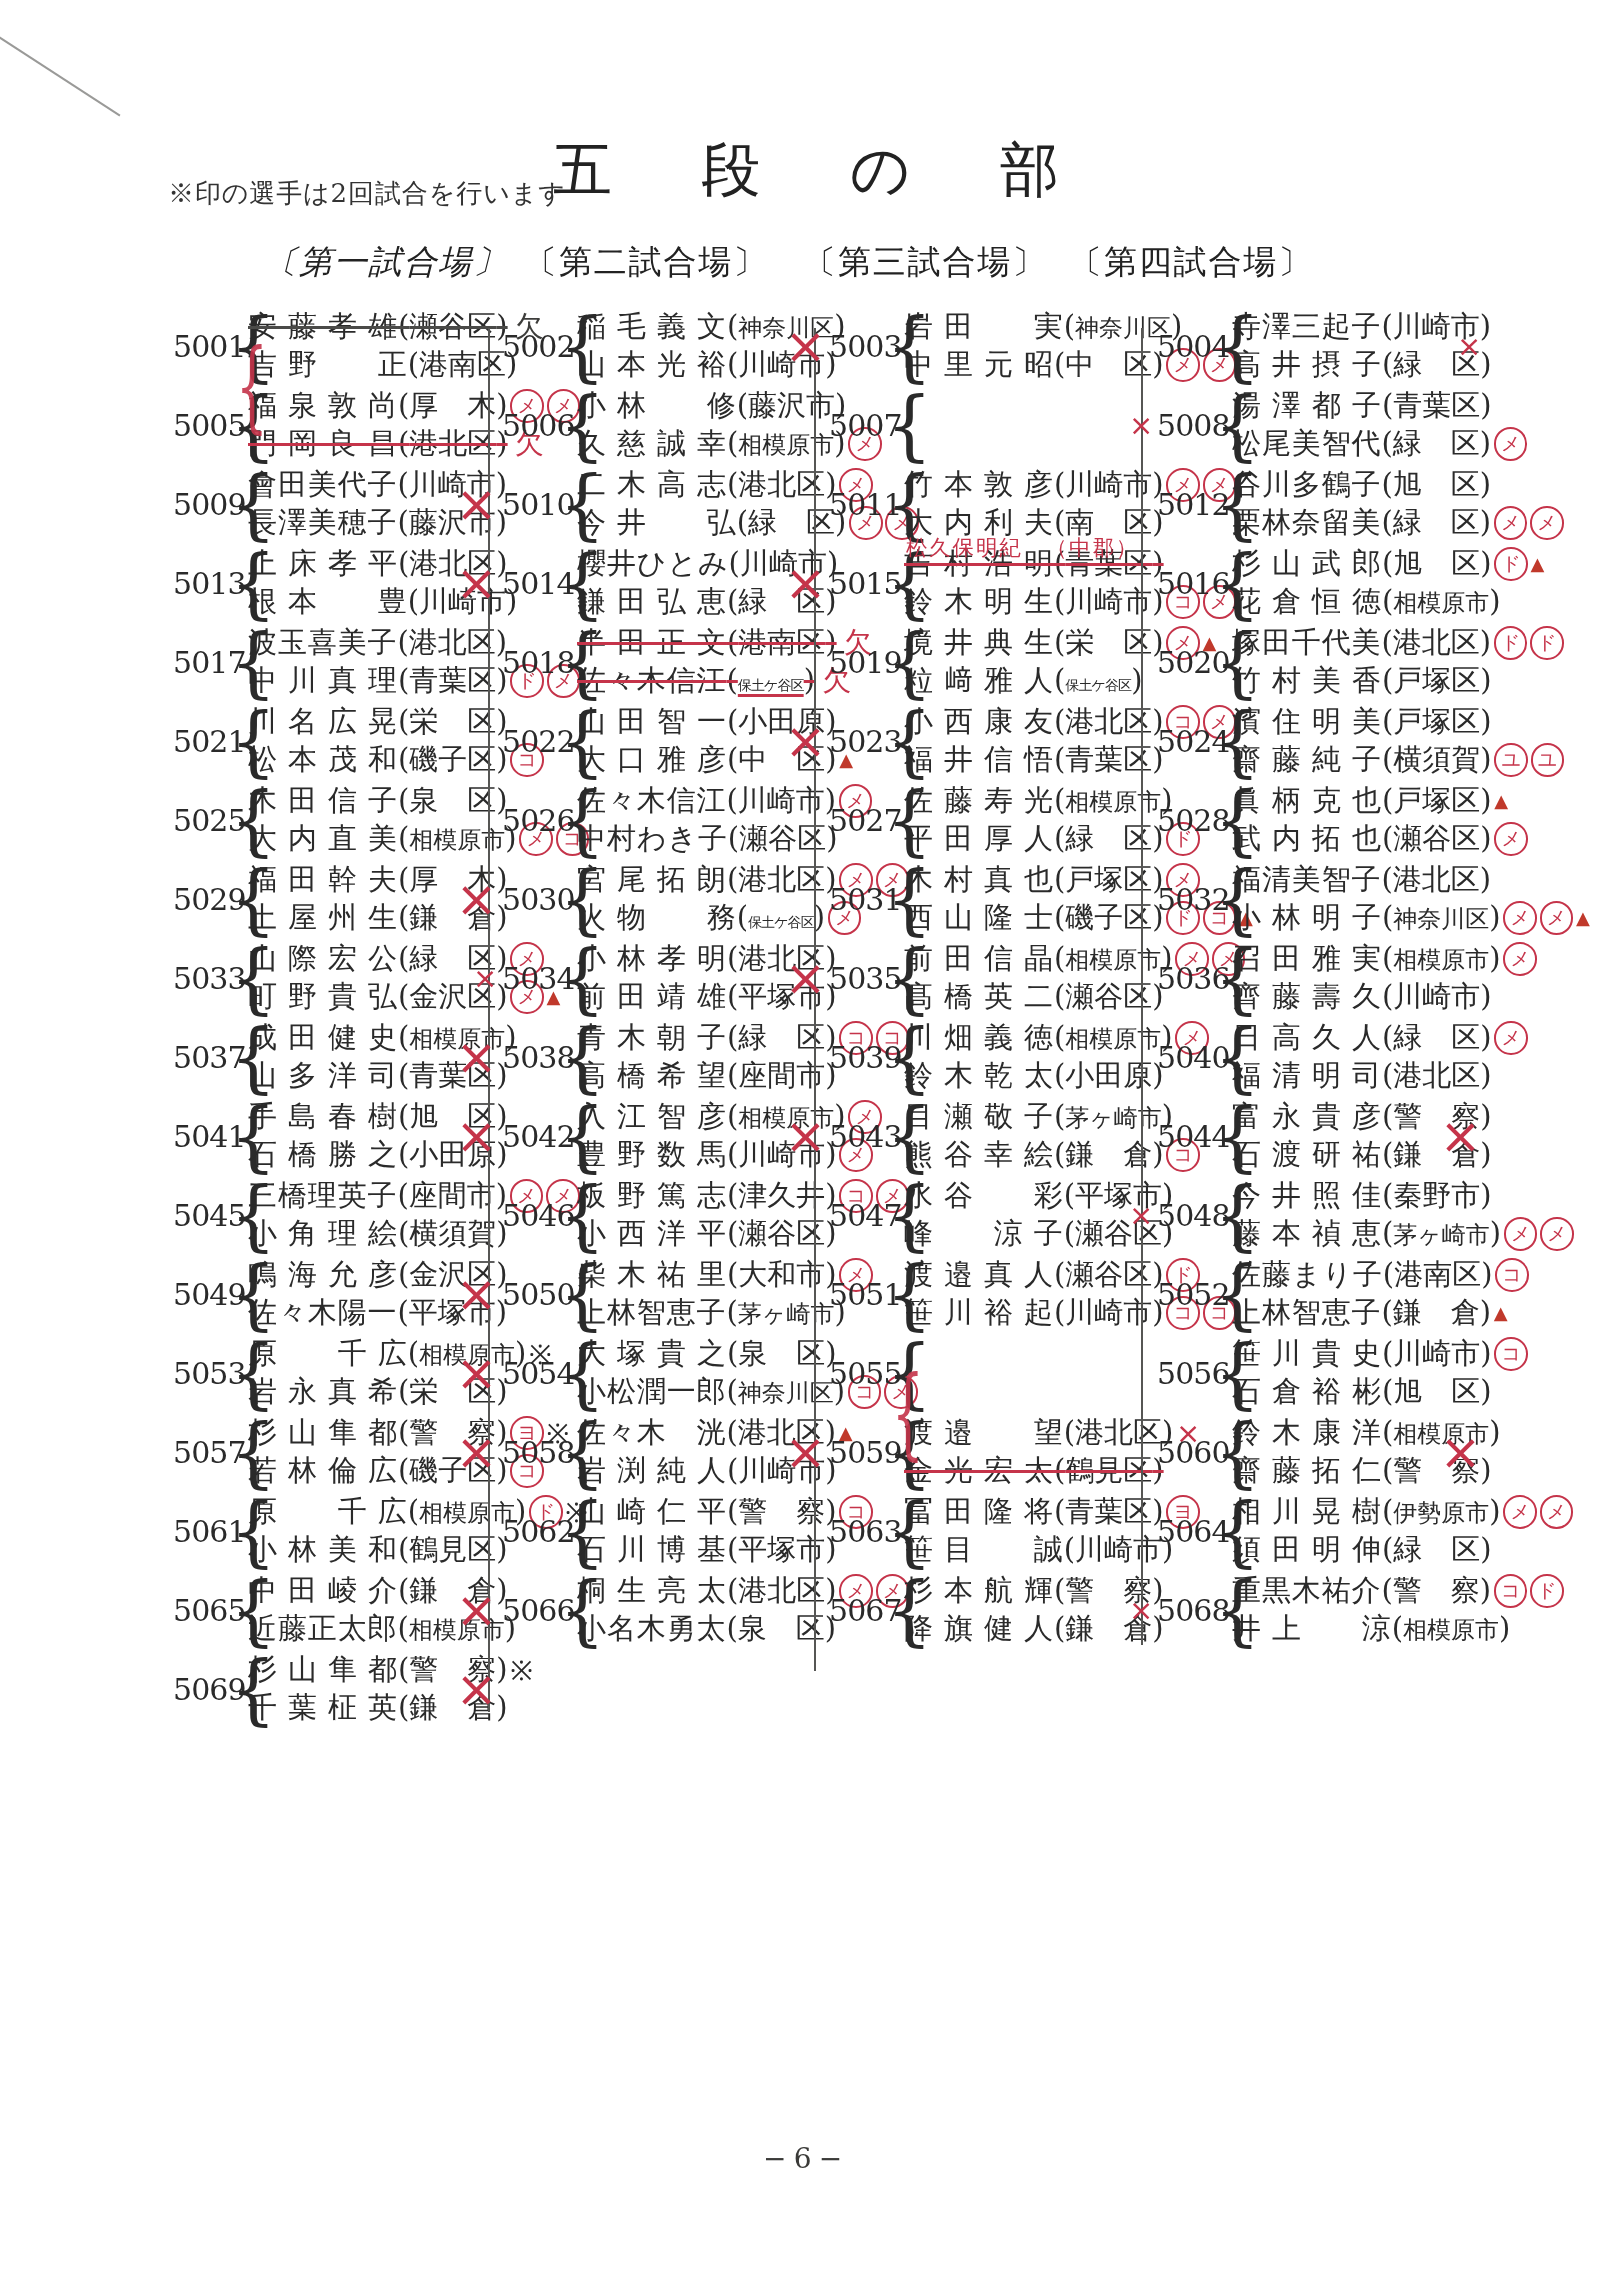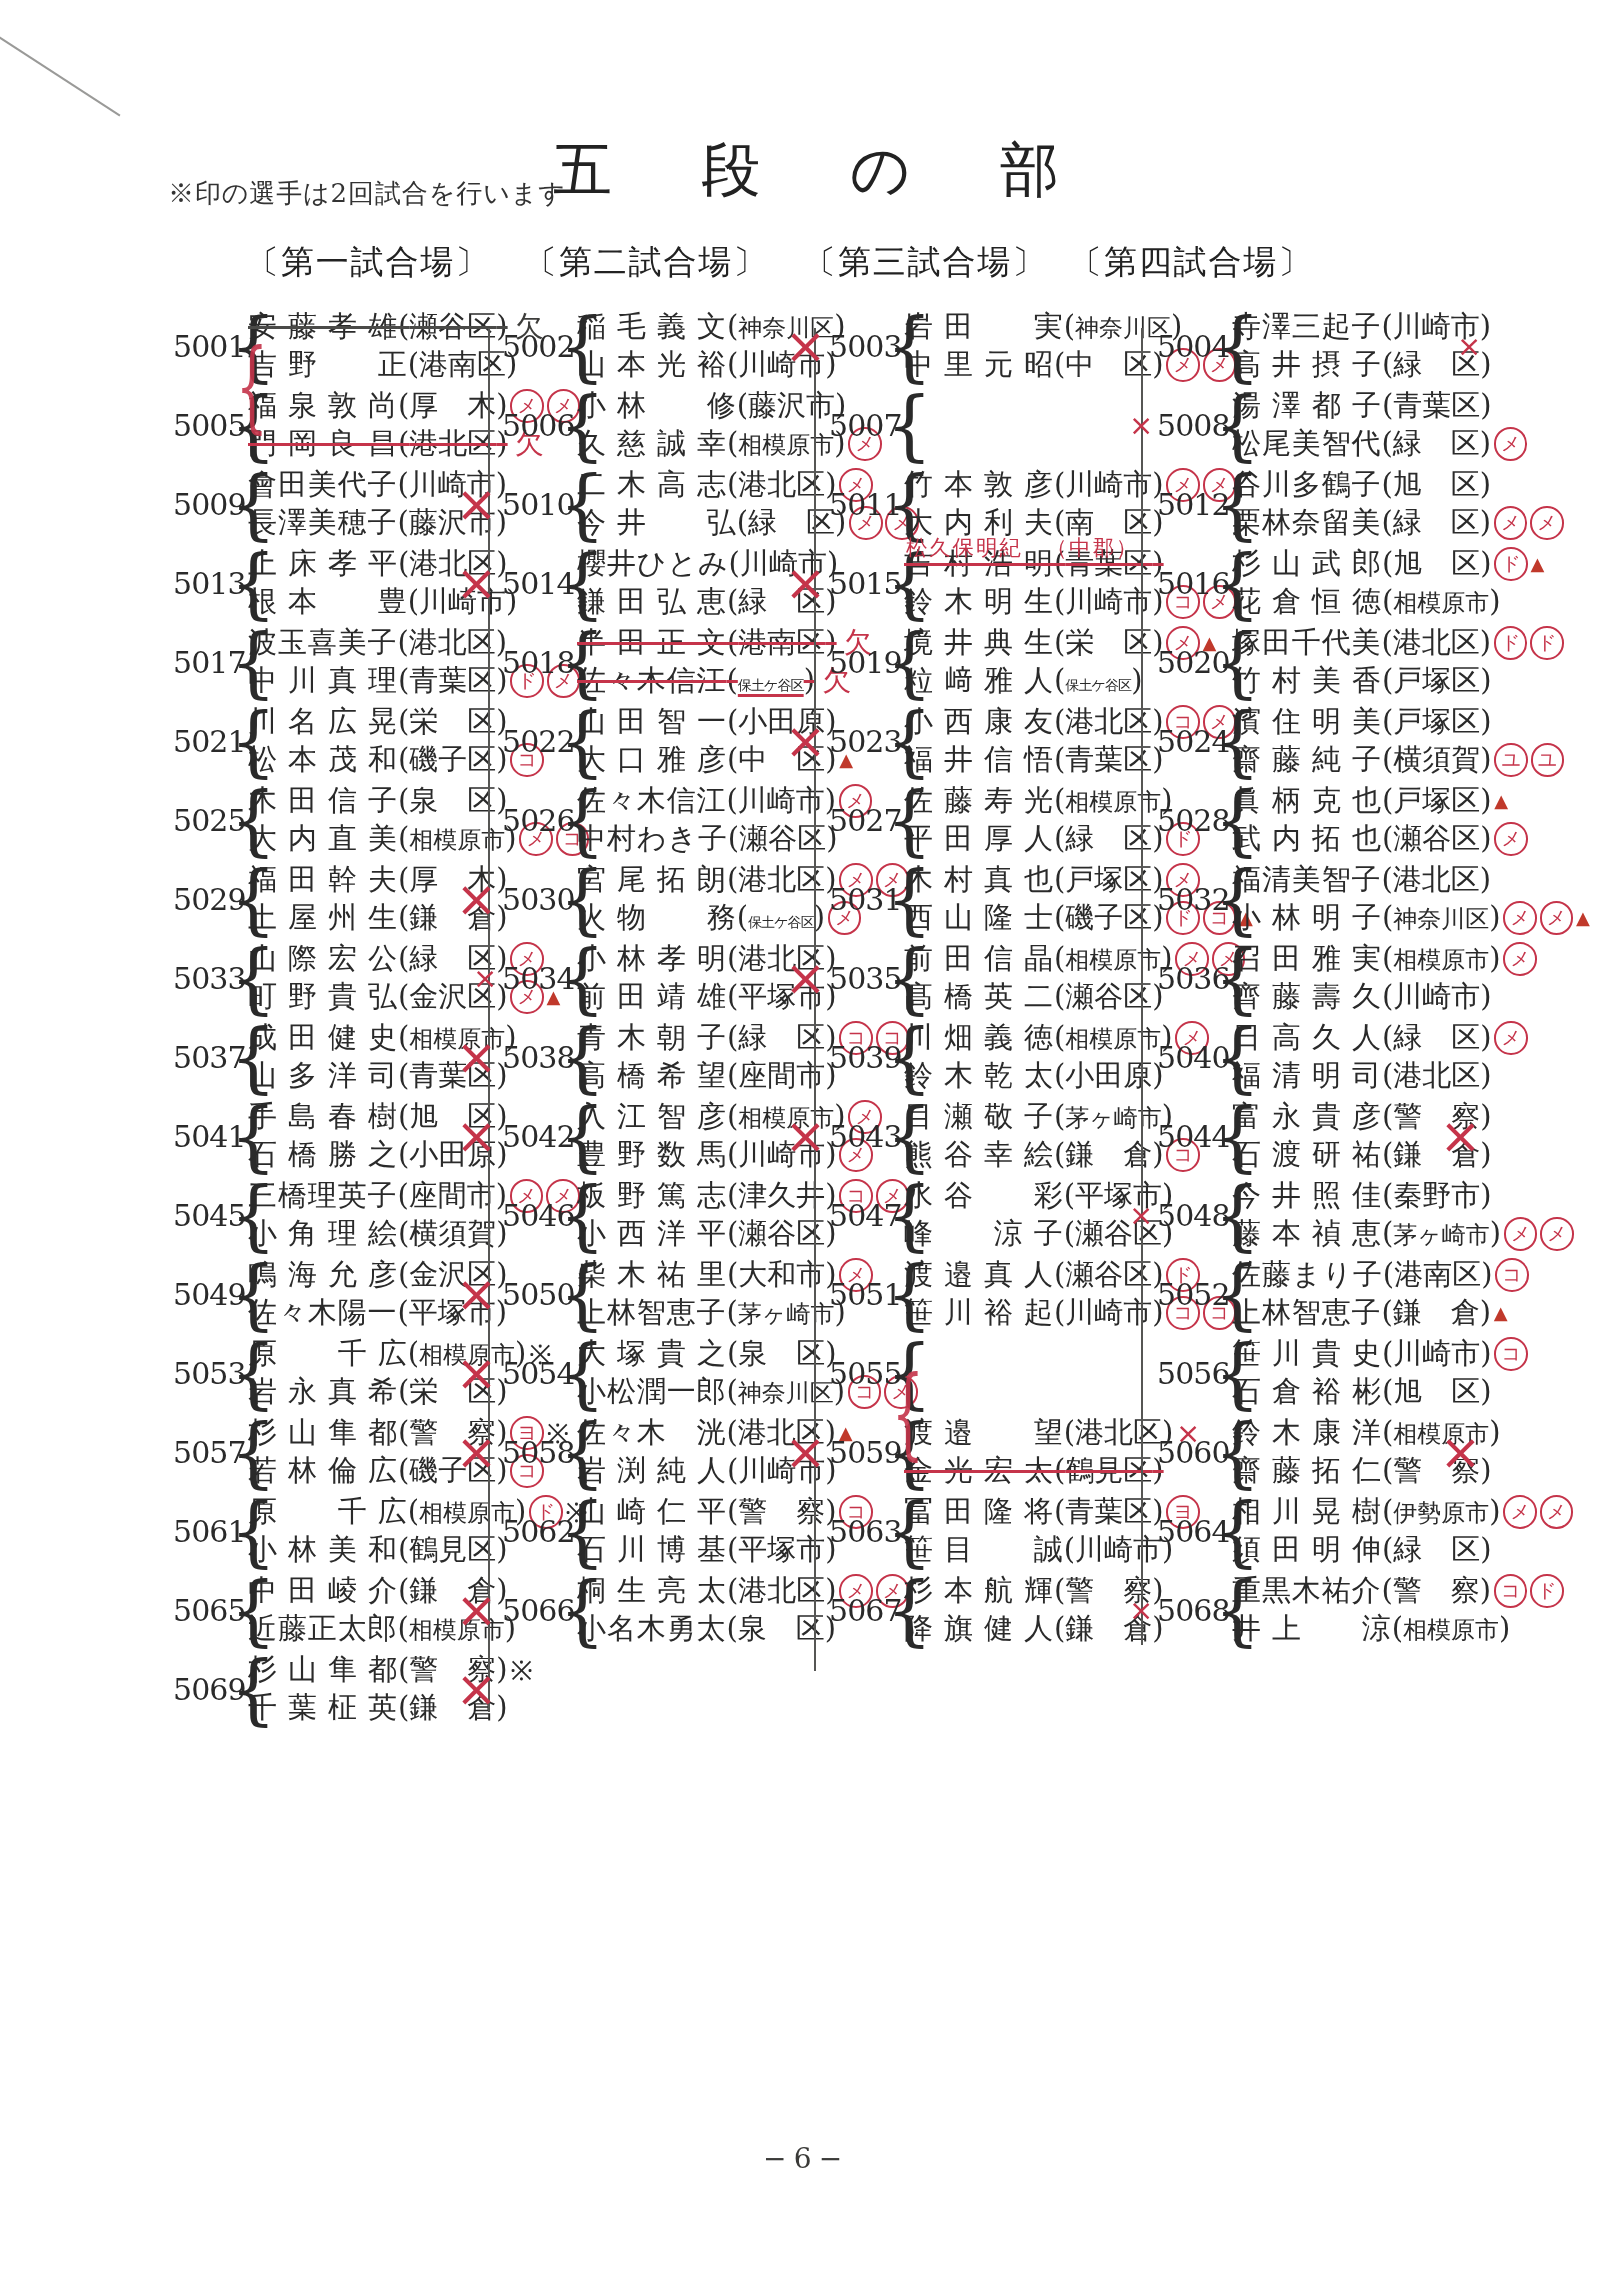--- a/index.html
+++ b/index.html
@@ -52,21 +52,21 @@
   <div class="artifact"></div>
   <div class="note">※印の選手は2回試合を行います</div>
   <div class="title" id="title">
       <span>五</span>
       <span>段</span>
       <span>の</span>
       <span>部</span>
     </div>
   <div id="courts">
       <div class="court" style="left: 173px;">
-        <div class="chead" style="margin-left: 67px;">〔第一試合場〕</div>
+        <div class="chead" style="margin-left: 85px; font-style: italic;">〔第一試合場〕</div>
         <div class="matches">
           <div class="match">
             <div class="mno">5001</div>
             <div class="pbrace">{</div>
             <div class="players">
               <div class="player">
                 <span class="ptext st-dark"><span class="nm">安 藤 孝 雄</span>(<span class="rg">瀬谷区</span>)</span>
                 <span class="pmarks">
                   <span class="ketsu kdark">欠</span>
                 </span>

